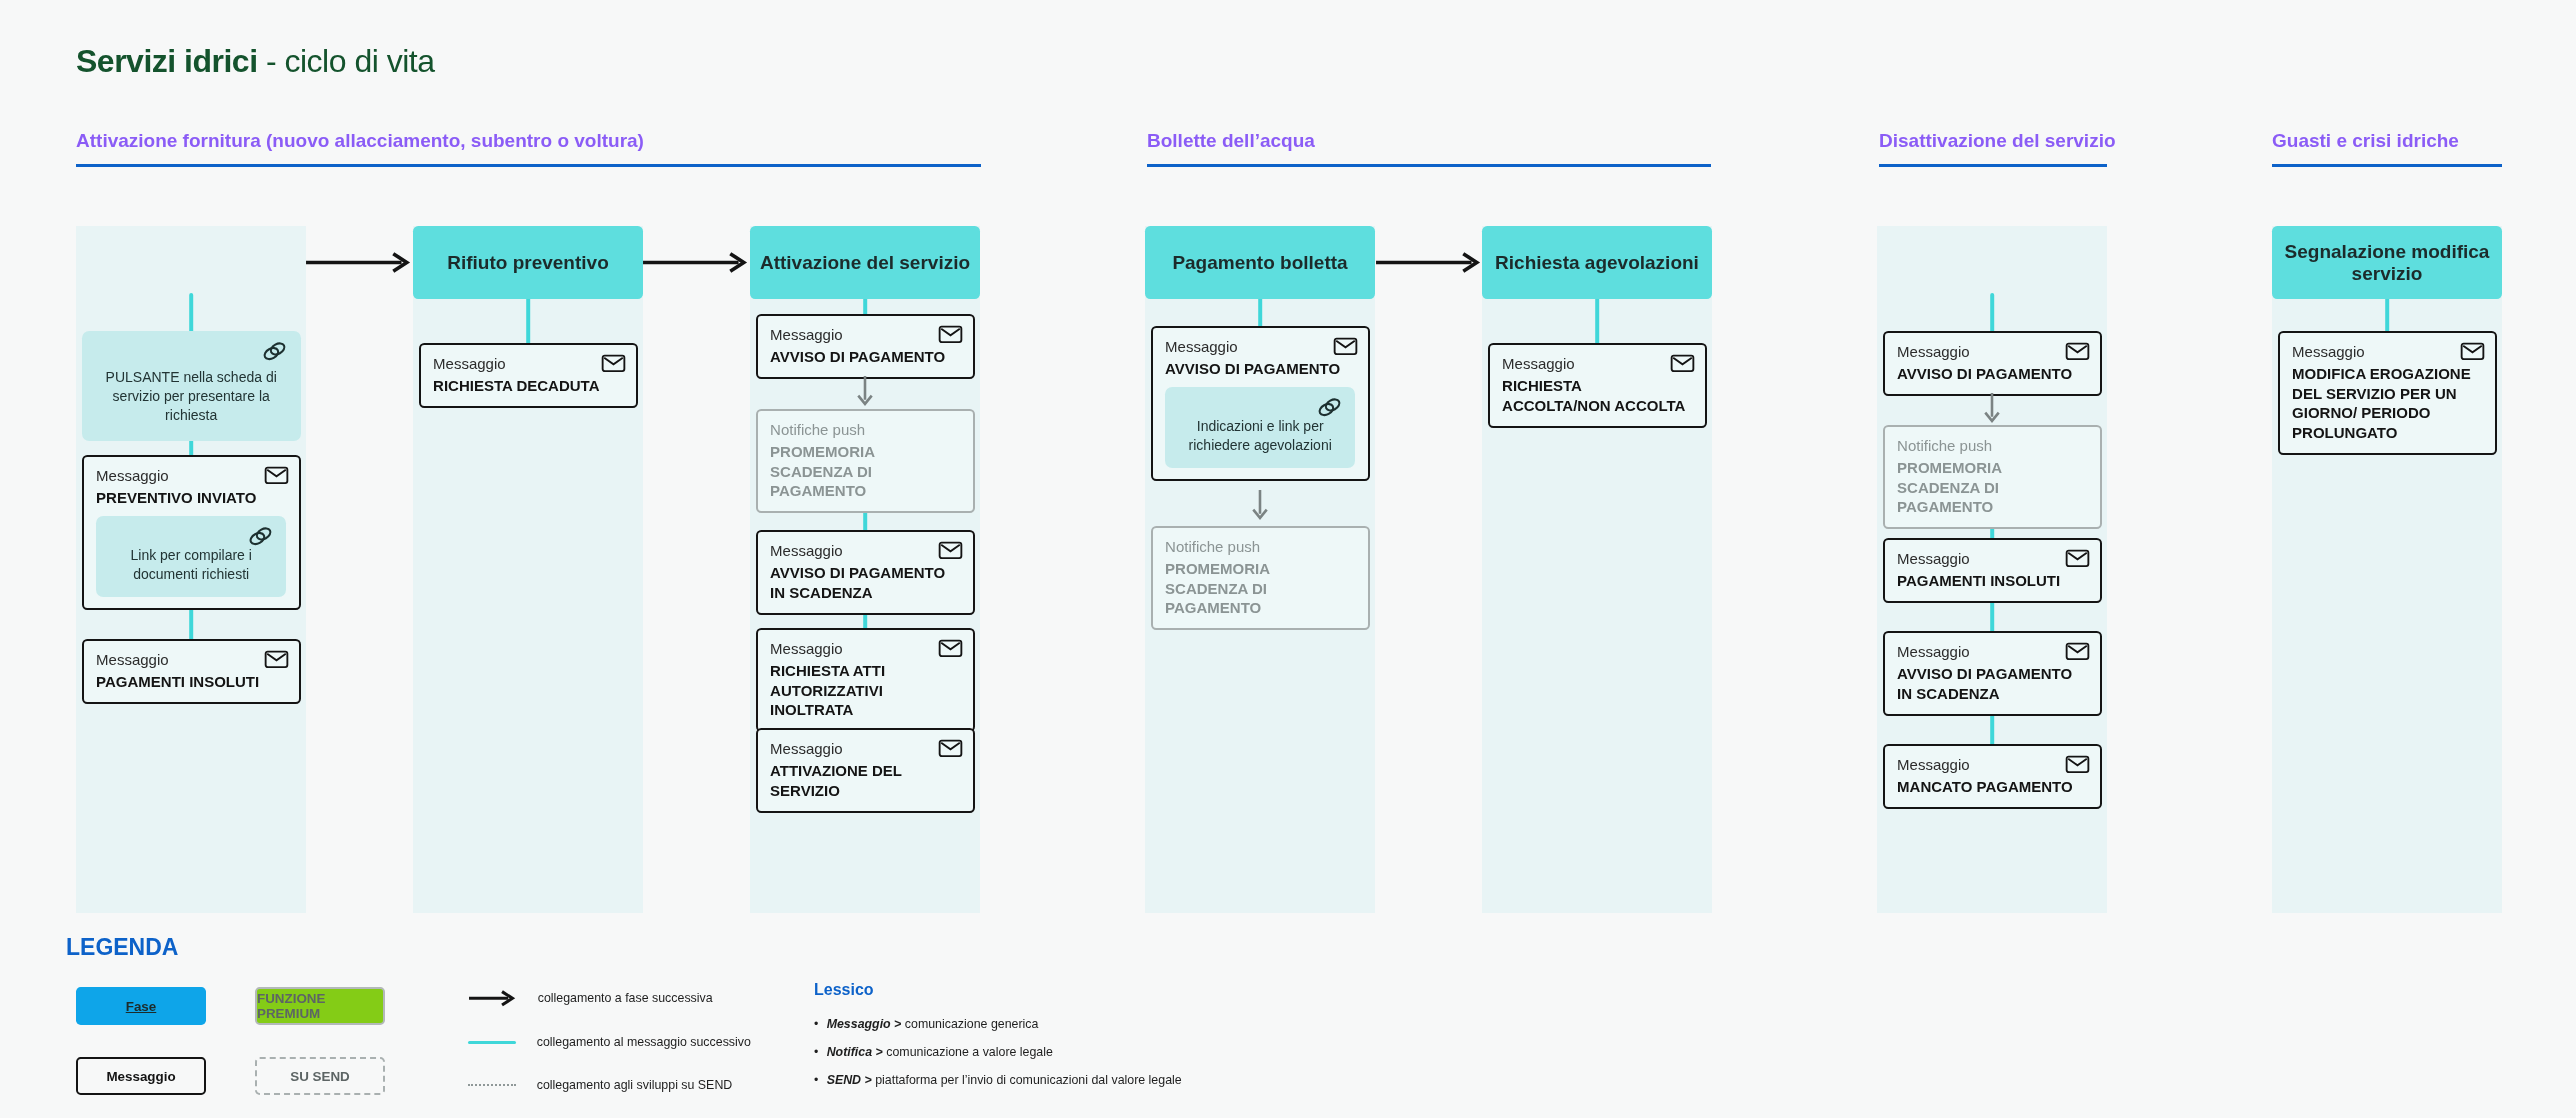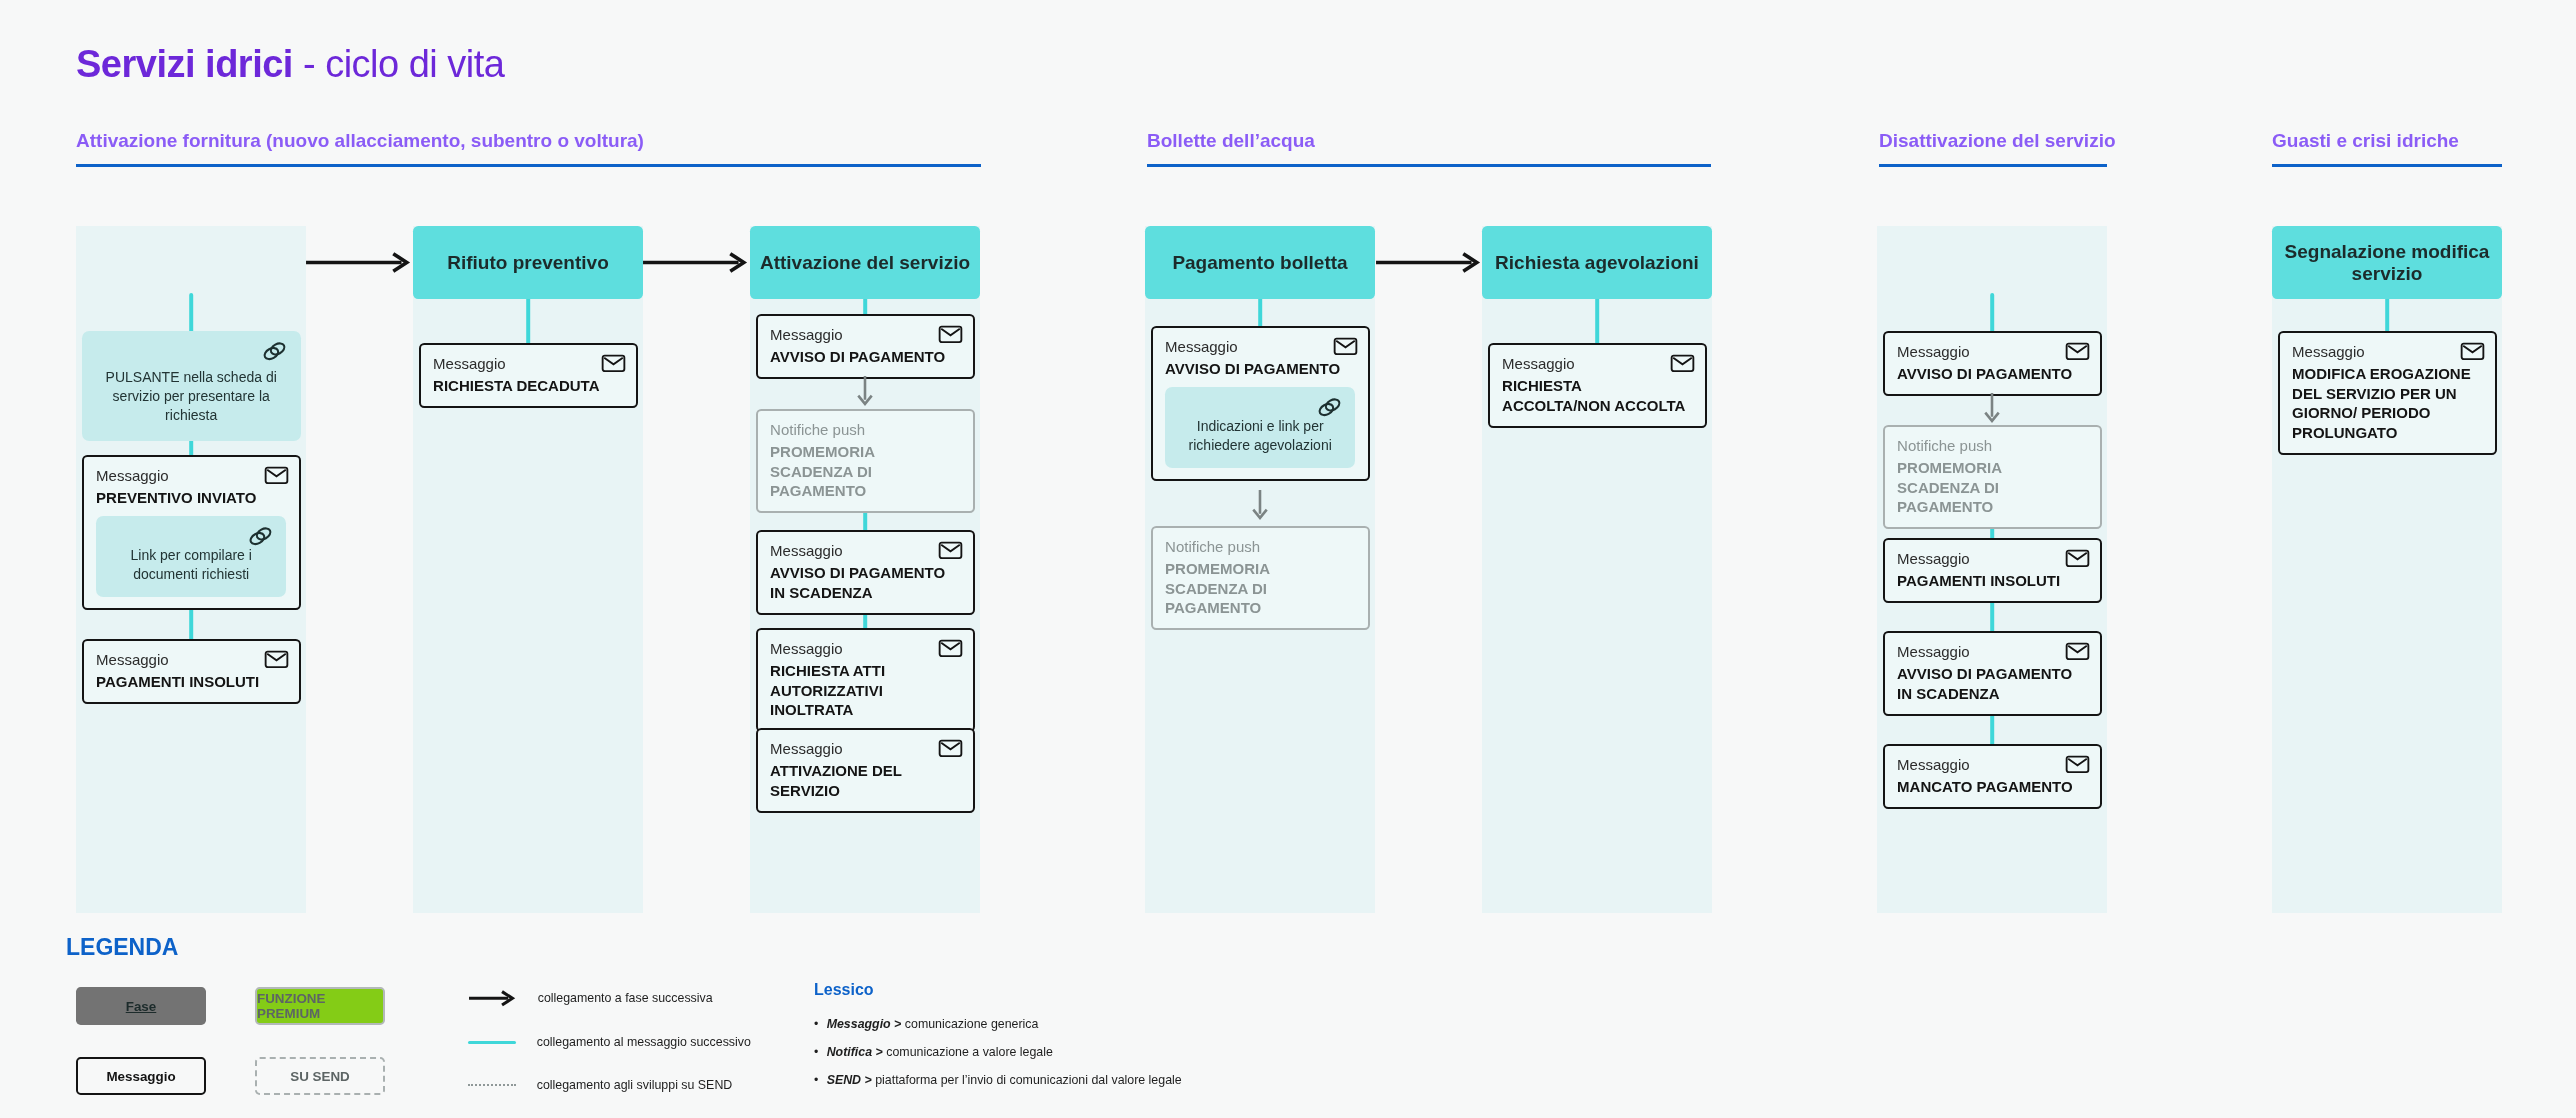--- a/index.html
+++ b/index.html
@@ -1,19 +1,19 @@
 <!DOCTYPE html>
 <html style="font-size:8.3px"><head>
 <meta charset="utf-8">
 <style>
   html,body{margin:0;padding:0;background:#f7f8f8;font-family:"Liberation Sans",sans-serif;}
   #page{position:relative;width:2576px;height:1119px;background:#f7f8f8;overflow:hidden;}
 
   
-  .main-title{position:absolute;left:76px;top:43px;font-size:38px;color:#6d28d9;letter-spacing:-0.5px;}
+  .main-title{position:absolute;left:76px;top:43px;font-size:32px;color:#14532d;letter-spacing:-0.5px;}
   .main-title .t-bold{font-weight:700;}
   .main-title .t-light{font-weight:400;}
 
   .sec-head{position:absolute;top:130px;font-size:19px;font-weight:700;color:#8b5cf6;}
   .sec-line{position:absolute;top:164px;height:3.1px;background:#0d62c9;}
 
   
   .col{position:absolute;top:226px;width:230px;height:687px;background:#e8f4f5;}
   .phase{position:absolute;left:0;top:0;width:230px;height:73px;background:#5edede;border-radius:5.2px;
          display:flex;align-items:center;justify-content:center;text-align:center;
@@ -34,21 +34,21 @@
   .note-nested{position:relative;margin-top:8.3px;padding:30px 10.3px 13.4px;}
   .link-ic{position:absolute;top:8.3px;right:11.4px;}
 
   .darrow{position:absolute;left:50%;transform:translateX(-50%);z-index:1;}
   .harrow{position:absolute;top:251px;z-index:3;}
 
   
   .legend-title{position:absolute;left:66px;top:934px;font-size:23px;font-weight:700;color:#0d62c9;}
   .lg-box{position:absolute;width:130px;height:38px;border-radius:4.7px;display:flex;align-items:center;justify-content:center;
           box-sizing:border-box;font-size:13.4px;}
-  .lg-fase{left:76px;top:987px;background:#737373;color:#1c2b2b;font-weight:600;text-decoration:underline;}
+  .lg-fase{left:76px;top:987px;background:#0ea5e9;color:#1c2b2b;font-weight:600;text-decoration:underline;}
   .lg-premium{left:255px;top:987px;border:2.1px solid #b3b9b9;color:#5d6565;font-weight:700;background:#84cc16;}
   .lg-msg{left:76px;top:1057px;border:2.1px solid #141414;color:#141414;font-weight:700;background:#f7f8f8;}
   .lg-send{left:255px;top:1057px;border:2.1px dashed #a9b0b0;color:#5d6565;font-weight:700;background:#f7f8f8;}
 
   .lg-row{position:absolute;left:468px;display:flex;align-items:center;gap:20.7px;height:20.7px;}
   .lg-row .lbl{font-size:12.4px;color:#1e1e1e;white-space:nowrap;}
   .teal-sample{width:48px;height:3.6px;background:#3fd7d9;border-radius:2.1px;}
   .dot-sample{width:48px;height:0;border-top:2.6px dotted #8f9898;}
 
   .lessico{position:absolute;left:814px;top:981px;width:672px;}

